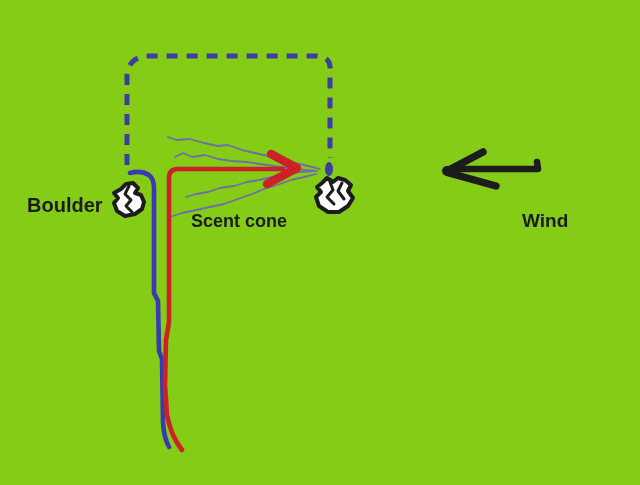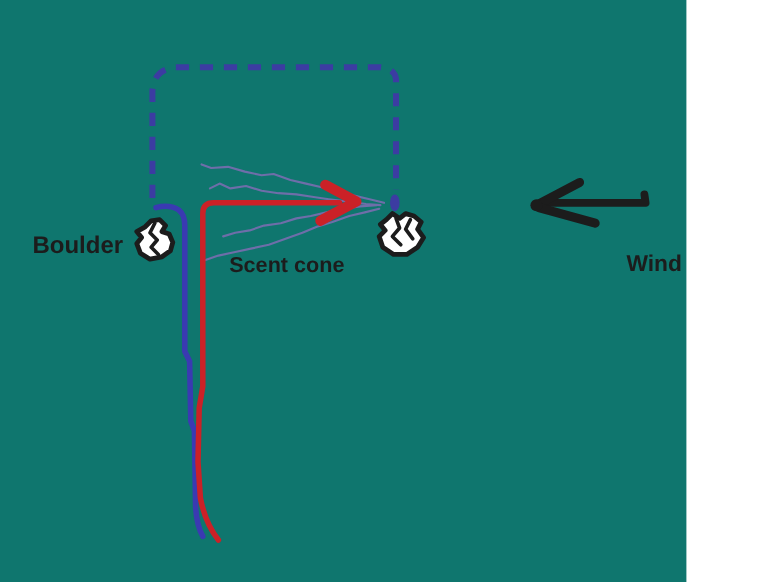--- a/index.html
+++ b/index.html
@@ -2,23 +2,23 @@
 <html><head>
 <meta charset="utf-8">
 <style>
   html, body {
     margin: 0;
     padding: 0;
     background: #ffffff;
   }
   .canvas {
     position: relative;
-    width: 572px;
+    width: 640px;
     height: 485px;
-    background: #0f766e;
+    background: #84cc16;
     overflow: hidden;
     font-family: "Liberation Sans", sans-serif;
   }
   .canvas svg {
     position: absolute;
     left: 0;
     top: 0;
   }
   .label {
     position: absolute;

